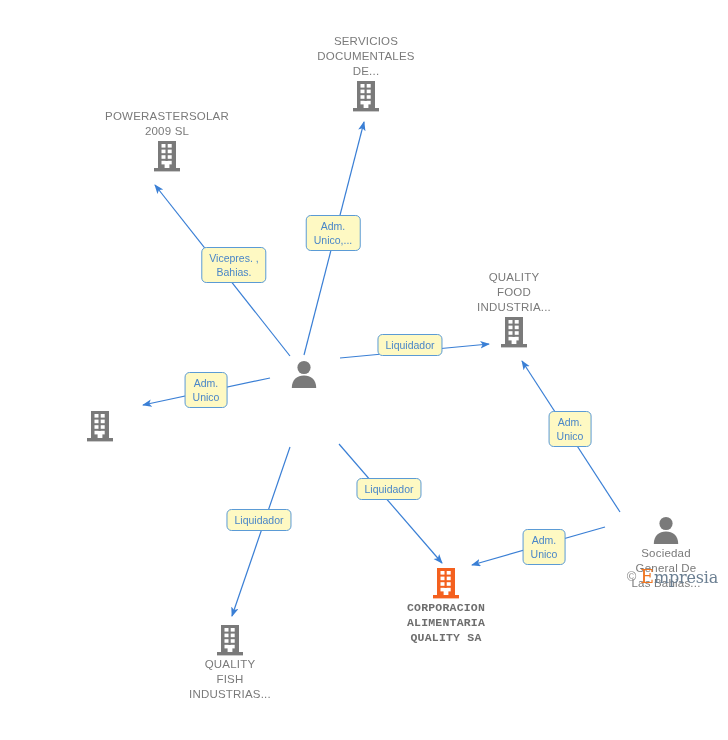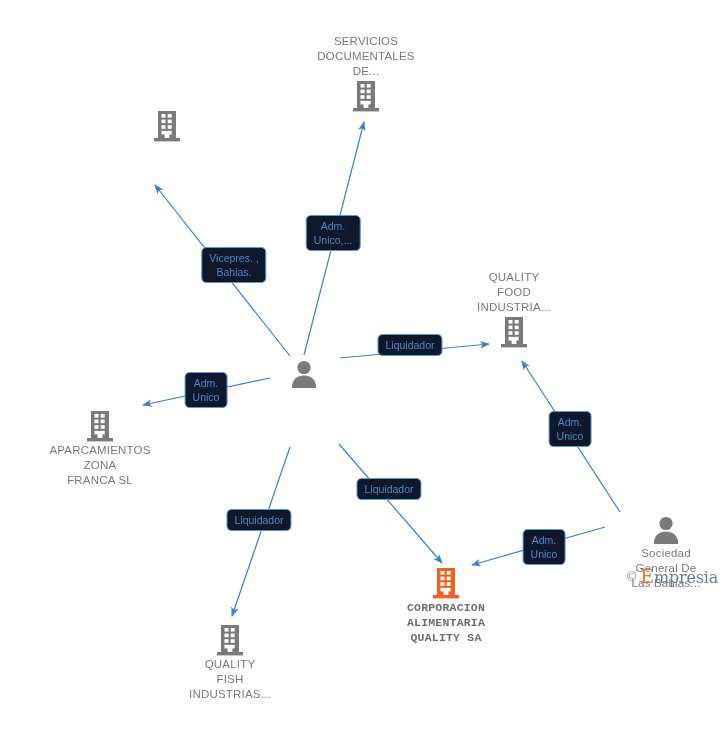--- a/index.html
+++ b/index.html
@@ -44,21 +44,21 @@
     color: #6e6e6e;
   }
   .node-icon {
     display: block;
     margin: 0 auto;
   }
   .edge-label {
     position: absolute;
     border: 1px solid #5b9bd5;
     border-radius: 5px;
-    background: #0f172a;
+    background: #fef9c3;
     color: #4a86c8;
     font-size: 10.5px;
     line-height: 14px;
     text-align: center;
     padding: 3px 7px;
     white-space: pre-line;
     box-sizing: border-box;
     transform: translate(-50%, -50%);
   }
   #watermark {
@@ -121,20 +121,22 @@
           <rect x="15.7" y="10.6" width="4" height="3.6" fill="#ffffff"></rect>
           <rect x="9.5" y="16.2" width="4" height="3.6" fill="#ffffff"></rect>
           <rect x="15.7" y="16.2" width="4" height="3.6" fill="#ffffff"></rect>
           <rect x="9.5" y="21.799999999999997" width="4" height="3.6" fill="#ffffff"></rect>
           <rect x="15.7" y="21.799999999999997" width="4" height="3.6" fill="#ffffff"></rect>
           <rect x="12.6" y="22" width="4.8" height="7" fill="#ffffff"></rect>
           <rect x="2" y="29" width="26" height="3.4" fill="#7a7a7a"></rect>
         </svg>
       </div>
       <div class="node" style="left: 167px; top: 109px;">
+        <div class="node-label">POWERASTERSOLAR
+2009 SL</div>
         <svg width="30" height="34" viewBox="0 0 30 34" class="node-icon">
           <rect x="6" y="2" width="18" height="27" fill="#7a7a7a"></rect>
           <rect x="9.5" y="5" width="4" height="3.6" fill="#ffffff"></rect>
           <rect x="15.7" y="5" width="4" height="3.6" fill="#ffffff"></rect>
           <rect x="9.5" y="10.6" width="4" height="3.6" fill="#ffffff"></rect>
           <rect x="15.7" y="10.6" width="4" height="3.6" fill="#ffffff"></rect>
           <rect x="9.5" y="16.2" width="4" height="3.6" fill="#ffffff"></rect>
           <rect x="15.7" y="16.2" width="4" height="3.6" fill="#ffffff"></rect>
           <rect x="9.5" y="21.799999999999997" width="4" height="3.6" fill="#ffffff"></rect>
           <rect x="15.7" y="21.799999999999997" width="4" height="3.6" fill="#ffffff"></rect>
@@ -173,23 +175,20 @@
           <rect x="15.7" y="5" width="4" height="3.6" fill="#ffffff"></rect>
           <rect x="9.5" y="10.6" width="4" height="3.6" fill="#ffffff"></rect>
           <rect x="15.7" y="10.6" width="4" height="3.6" fill="#ffffff"></rect>
           <rect x="9.5" y="16.2" width="4" height="3.6" fill="#ffffff"></rect>
           <rect x="15.7" y="16.2" width="4" height="3.6" fill="#ffffff"></rect>
           <rect x="9.5" y="21.799999999999997" width="4" height="3.6" fill="#ffffff"></rect>
           <rect x="15.7" y="21.799999999999997" width="4" height="3.6" fill="#ffffff"></rect>
           <rect x="12.6" y="22" width="4.8" height="7" fill="#ffffff"></rect>
           <rect x="2" y="29" width="26" height="3.4" fill="#7a7a7a"></rect>
         </svg>
-        <div class="node-label">APARCAMIENTOS
-ZONA
-FRANCA SL</div>
       </div>
       <div class="node" style="left: 666px; top: 514px; text-align: center;">
         <svg width="32" height="32" viewBox="0 0 32 32" class="node-icon">
           <circle cx="16" cy="9.5" r="6.6" fill="#7a7a7a"></circle>
           <path d="M3.8,30 C3.8,21.2 9.2,17.4 16,17.4 C22.8,17.4 28.2,21.2 28.2,30 Z" fill="#7a7a7a"></path>
         </svg>
         <div class="node-label">Sociedad
 General De
 Las Bahias...</div>
       </div>

